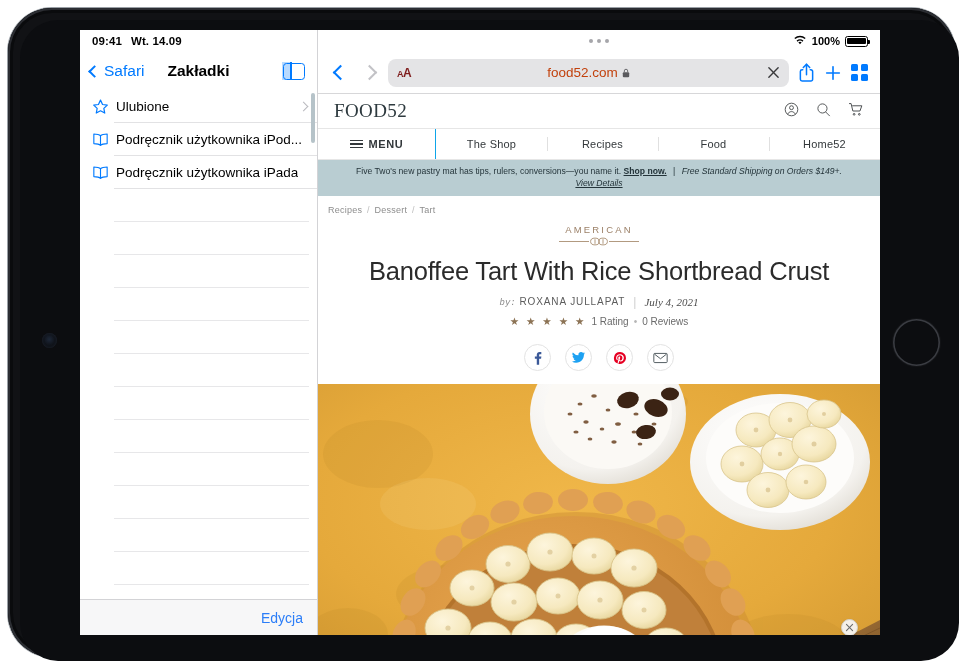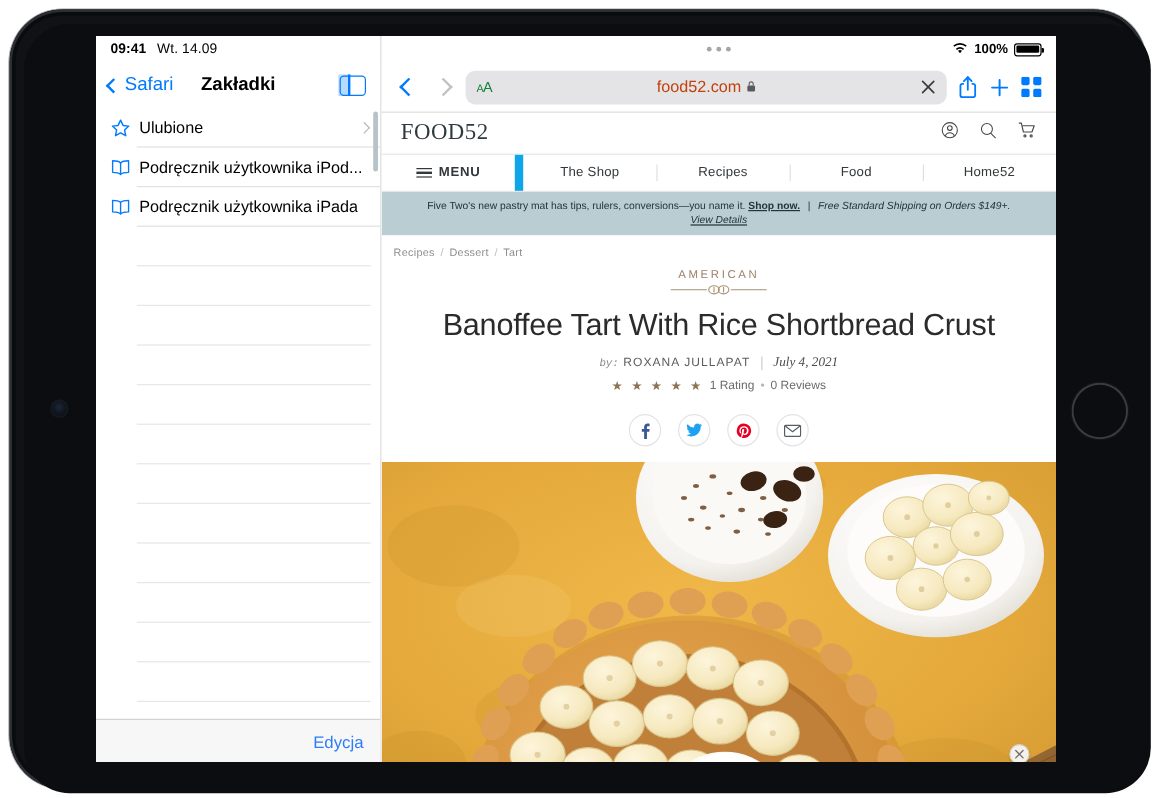--- a/index.html
+++ b/index.html
@@ -80,21 +80,21 @@
   }
   .status-bar {
     height:22px;
     display:flex; align-items:center;
     padding:0 0 0 12px;
     font-size:11.5px; font-weight:bold;
     color:#000;
     letter-spacing:.1px;
   }
   .status-time { margin-right:9px; }
-  .status-date { font-weight:normal; }
+  .status-date { font-weight:bold; }
 
   .sidebar-nav {
     height:38px;
     display:flex; align-items:center;
     padding:0 12px 0 8px;
     position:relative;
   }
   .back-link {
     display:flex; align-items:center;
     color:#007aff; font-size:15.5px;
@@ -218,21 +218,21 @@
   .chev-prev { border-width:0 0 2.3px 2.3px; border-color:#007aff; transform:rotate(45deg); }
   .chev-next { border-width:2.3px 2.3px 0 0; border-color:#c2c2c6; transform:rotate(45deg); }
 
   .url-bar {
     flex:1; height:28px;
     background:#e4e4e6; border-radius:8px;
     display:flex; align-items:center;
     padding:0 9px; position:relative;
     cursor:text;
   }
-  .aa-btn { font-size:12px; color:#15803d; cursor:pointer; letter-spacing:-.5px; }
+  .aa-btn { font-size:12px; color:#7f1d1d; cursor:pointer; letter-spacing:-.5px;font-weight:bold; }
   .aa-btn .small { font-size:9px; }
   .url-text-wrap {
     position:absolute; left:0; right:0;
     display:flex; align-items:center; justify-content:center; gap:4px;
     pointer-events:none;
   }
   .url-text { font-size:13.5px; color:#c2410c; }
   .lock { display:block; }
   .url-clear { margin-left:auto; cursor:pointer; display:flex; z-index:2; }
 
@@ -256,21 +256,21 @@
 
   .site-nav {
     height:31px;
     display:flex; align-items:stretch;
     border-bottom:1px solid #e6e6e6;
     font-size:11px; color:#33383b;
   }
   .nav-menu {
     width:118px;
     display:flex; align-items:center; justify-content:center; gap:6px;
-    border-right:7px solid #0ea5e9;
+    border-right:1px solid #0ea5e9;
     font-weight:bold; letter-spacing:.6px;
     cursor:pointer;
   }
   .burger { display:flex; flex-direction:column; gap:2.4px; }
   .burger i { width:13px; height:1.3px; background:#33383b; display:block; }
   .nav-item {
     flex:1;
     display:flex; align-items:center; justify-content:center;
     position:relative; cursor:pointer;
     letter-spacing:.2px;

